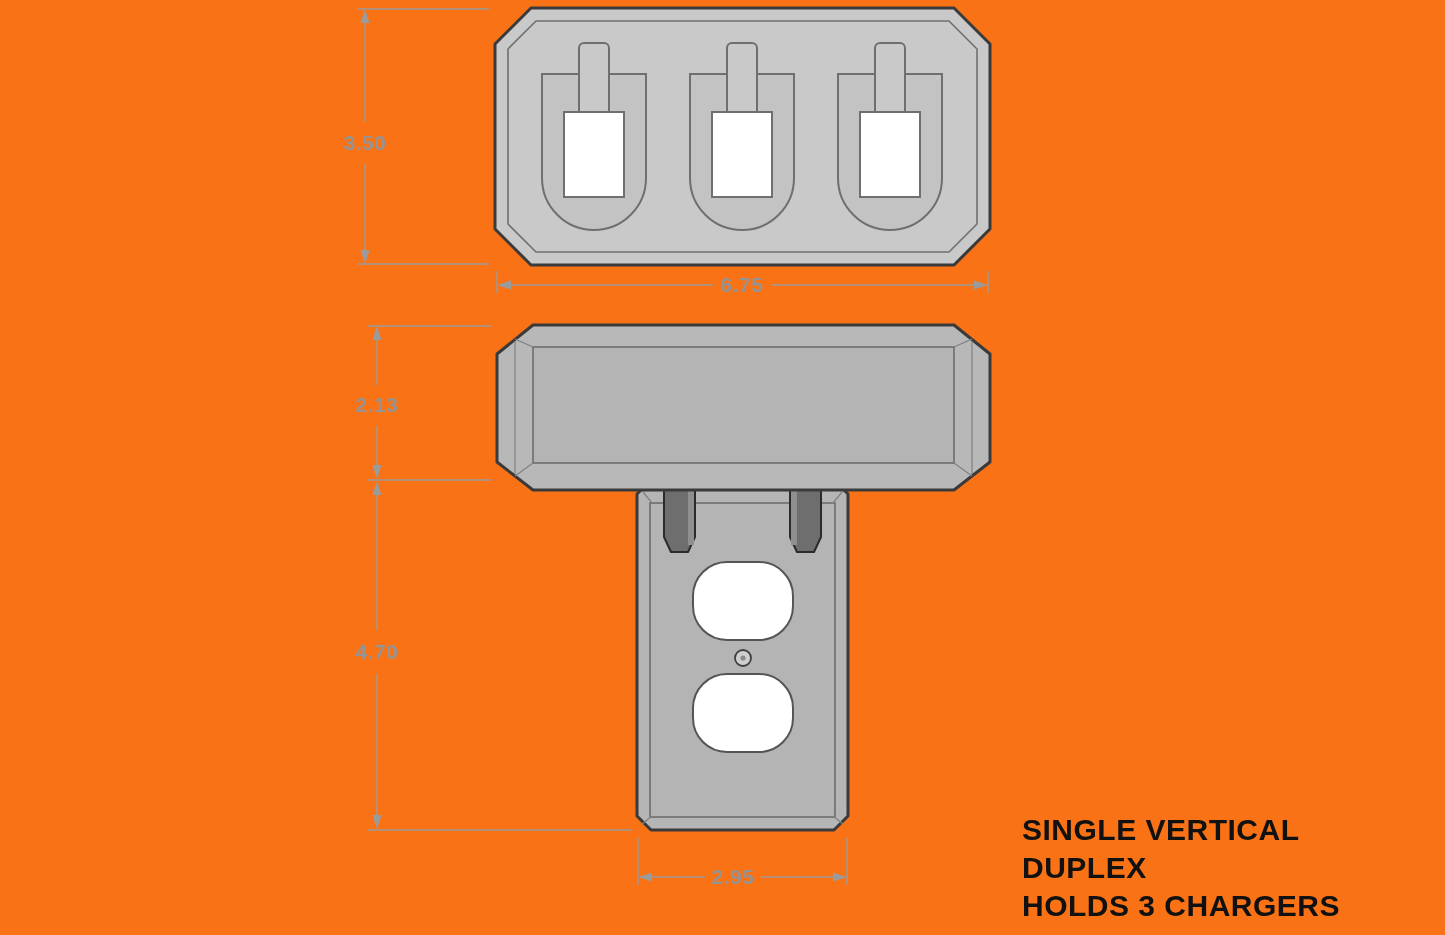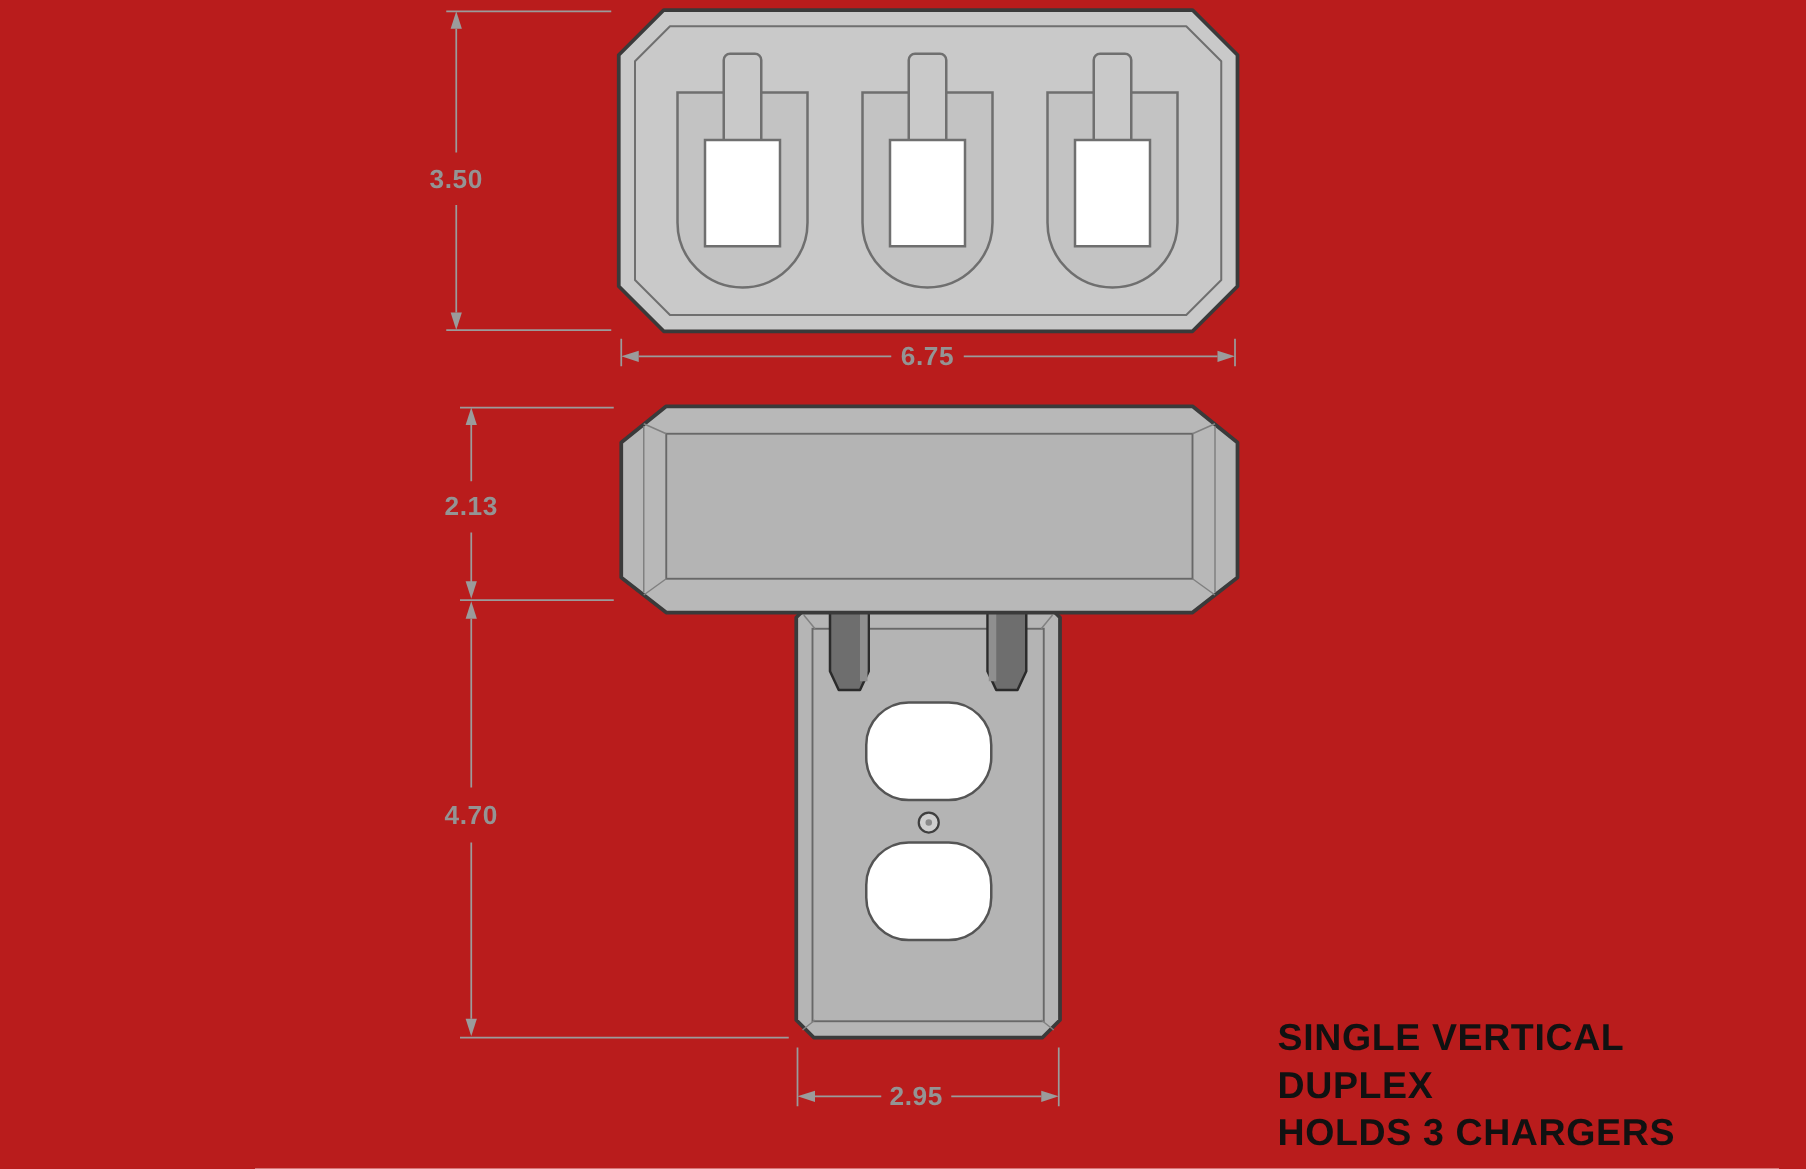--- a/index.html
+++ b/index.html
@@ -1,16 +1,16 @@
 <!DOCTYPE html>
 <html><head>
 <meta charset="utf-8">
 <style>
   html,body{margin:0;padding:0;background:#ffffff;}
-  .canvas{position:relative;width:1445px;height:935px;background:#b91c1c;overflow:hidden;
+  .canvas{position:relative;width:1445px;height:935px;background:#f97316;overflow:hidden;
           font-family:"Liberation Sans",sans-serif;}
   svg{display:block;}
   .outer{stroke:#3a3a3a;stroke-width:3;stroke-linejoin:round;}
   .inner{stroke:#6f6f6f;stroke-width:1.6;fill:none;stroke-linejoin:round;}
   .pocket{fill:#c3c3c3;stroke:#6f6f6f;stroke-width:2;}
   .slot{fill:#c9c9c9;stroke:#6f6f6f;stroke-width:2;}
   .hole{fill:#ffffff;stroke:#6f6f6f;stroke-width:2;}
   .facef{fill:#b4b4b4;stroke:#686868;stroke-width:1.5;}
   .bevel{stroke:#808080;stroke-width:1.2;fill:none;}
   .clip{fill:#6e6e6e;stroke:#2b2b2b;stroke-width:2;stroke-linejoin:round;}

